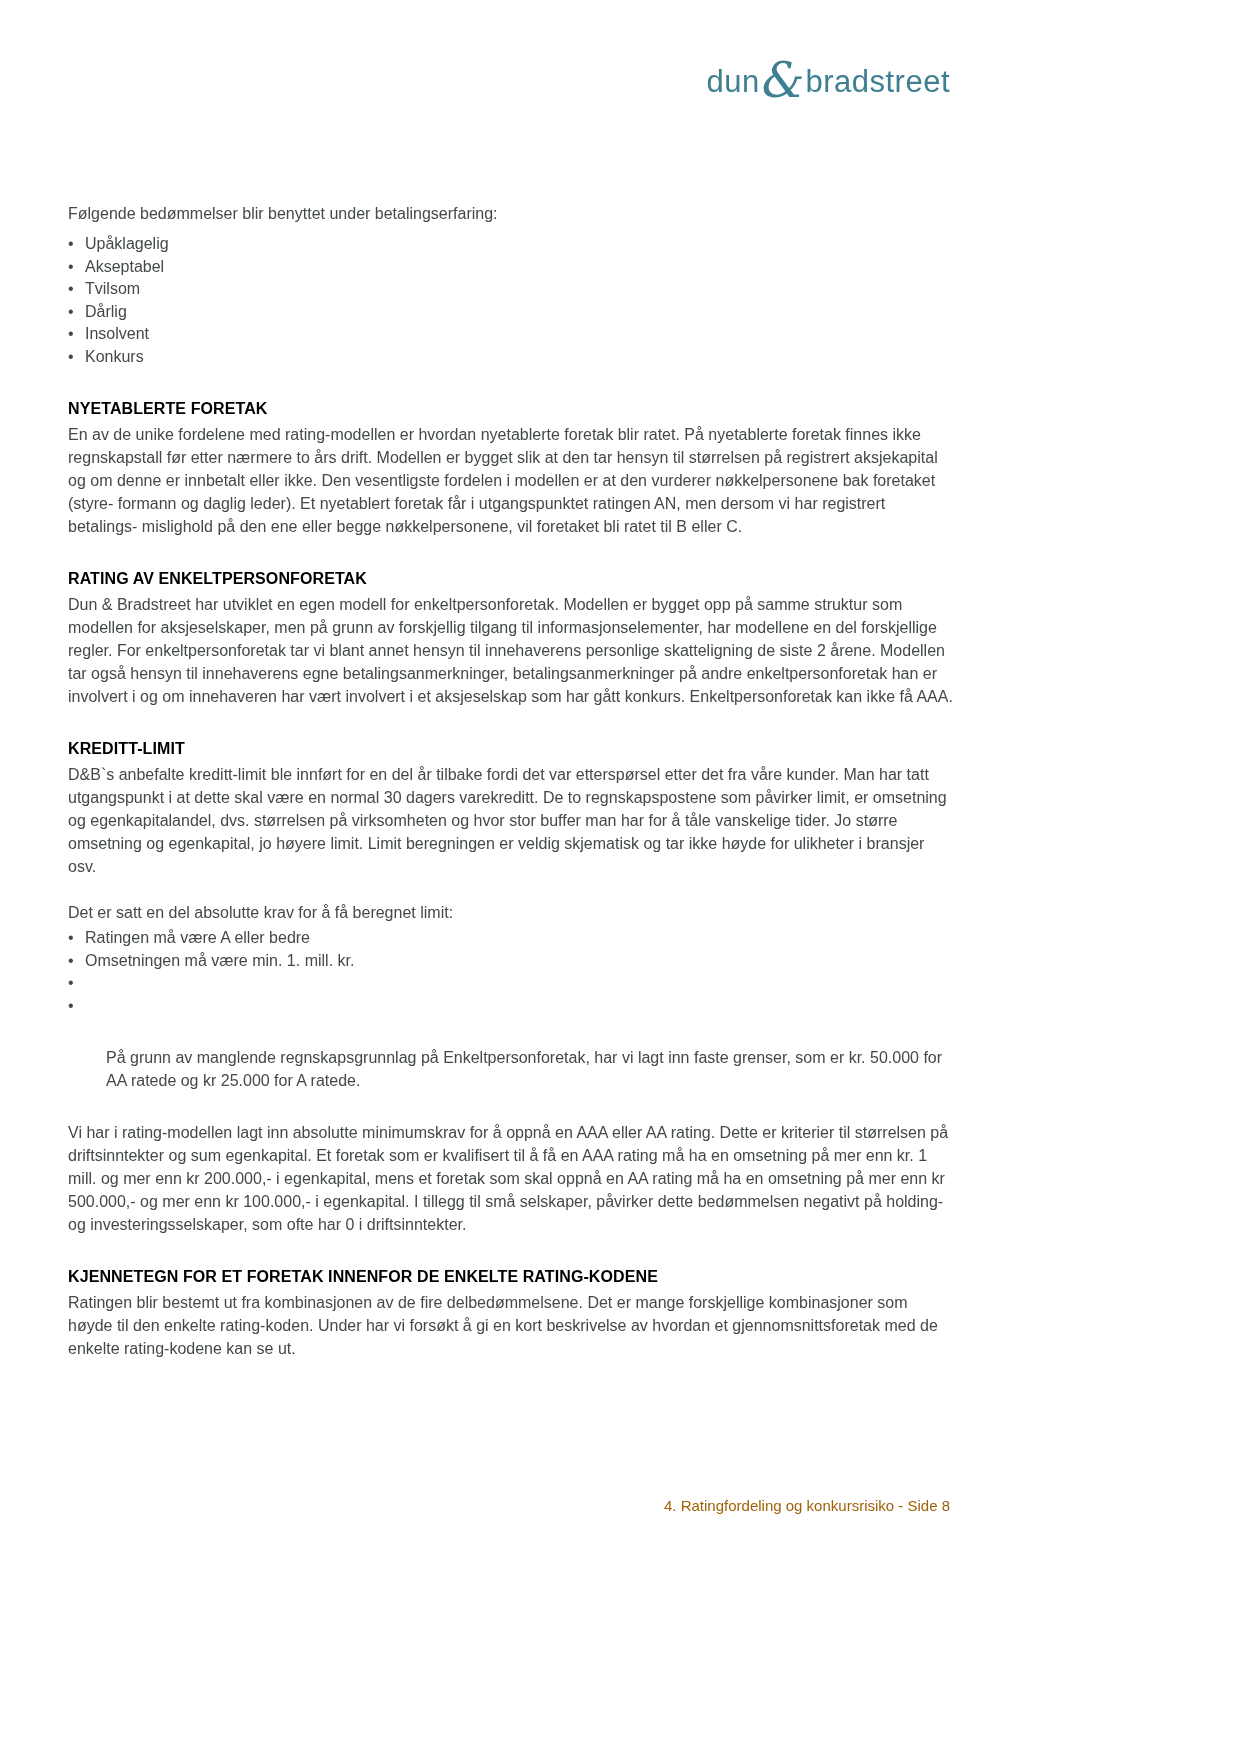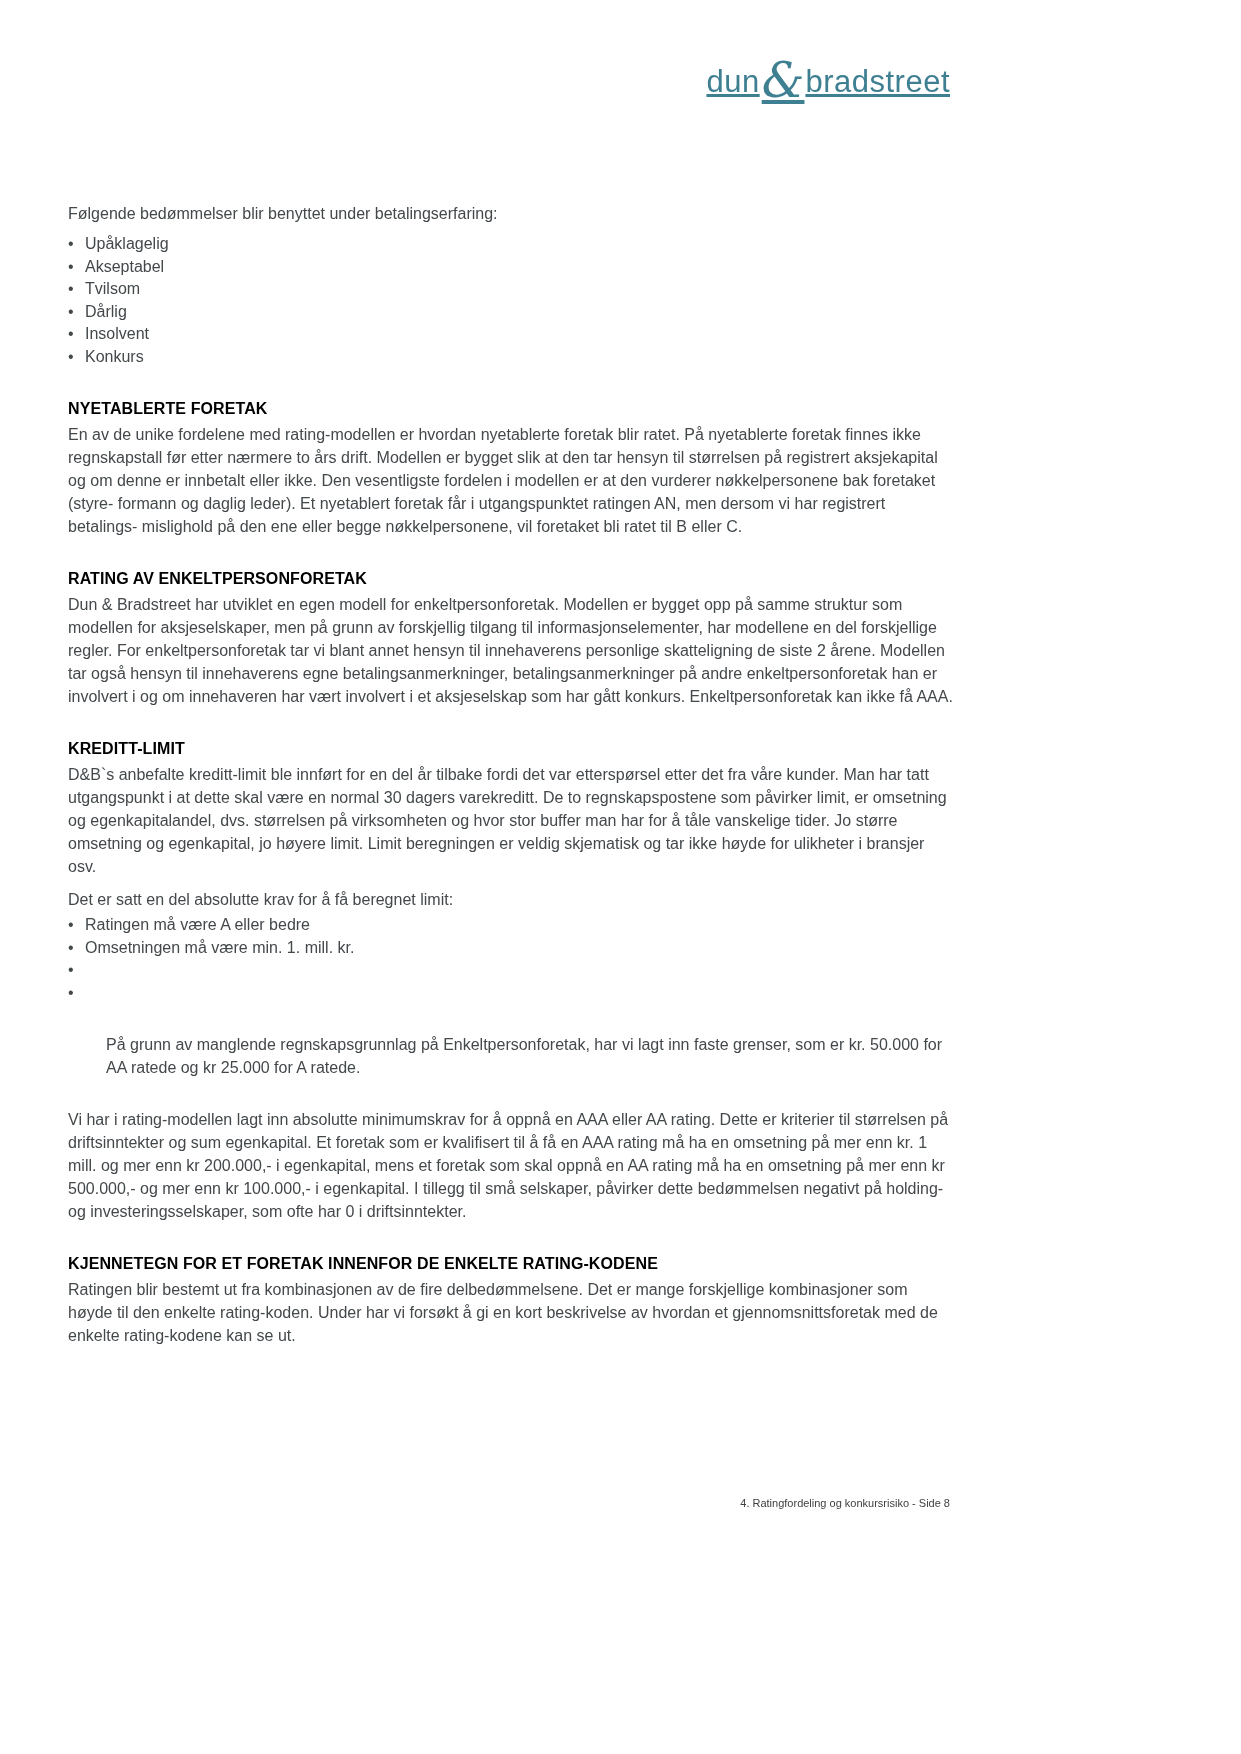--- a/index.html
+++ b/index.html
@@ -20,21 +20,20 @@
   
   .logo {
     position: absolute;
     top: 66px;
     right: 291px;
     display: flex;
     align-items: baseline;
     color: #3e7f91;
     white-space: nowrap;
     line-height: 1;
-    text-decoration: underline;
   }
   .logo .word {
     font-size: 31px;
     font-weight: 400;
     letter-spacing: 0.5px;
   }
   .logo .amp {
     font-family: "DejaVu Serif", serif;
     font-style: italic;
     font-size: 48px;
@@ -71,29 +70,29 @@
   }
   section { margin-top: 29px; }
   h2 {
     margin: 0 0 3px 0;
     font-size: 16px;
     line-height: 23px;
     font-weight: bold;
     color: #000000;
     letter-spacing: 0.1px;
   }
-  .sub-lead { margin-top: 10px; margin-bottom: 3px; }
+  .sub-lead { margin-top: 23px; margin-bottom: 3px; }
   .note { margin-top: 29px; margin-left: 38px; }
   
   .footer {
     position: absolute;
     top: 1497px;
     right: 291px;
-    font-size: 11px;
-    color: #404040;
+    font-size: 15px;
+    color: #a16207;
     text-align: right;
     white-space: nowrap;
   }
 </style>
 </head>
 <body>
 
 <div class="page">
 
   <div class="logo">

